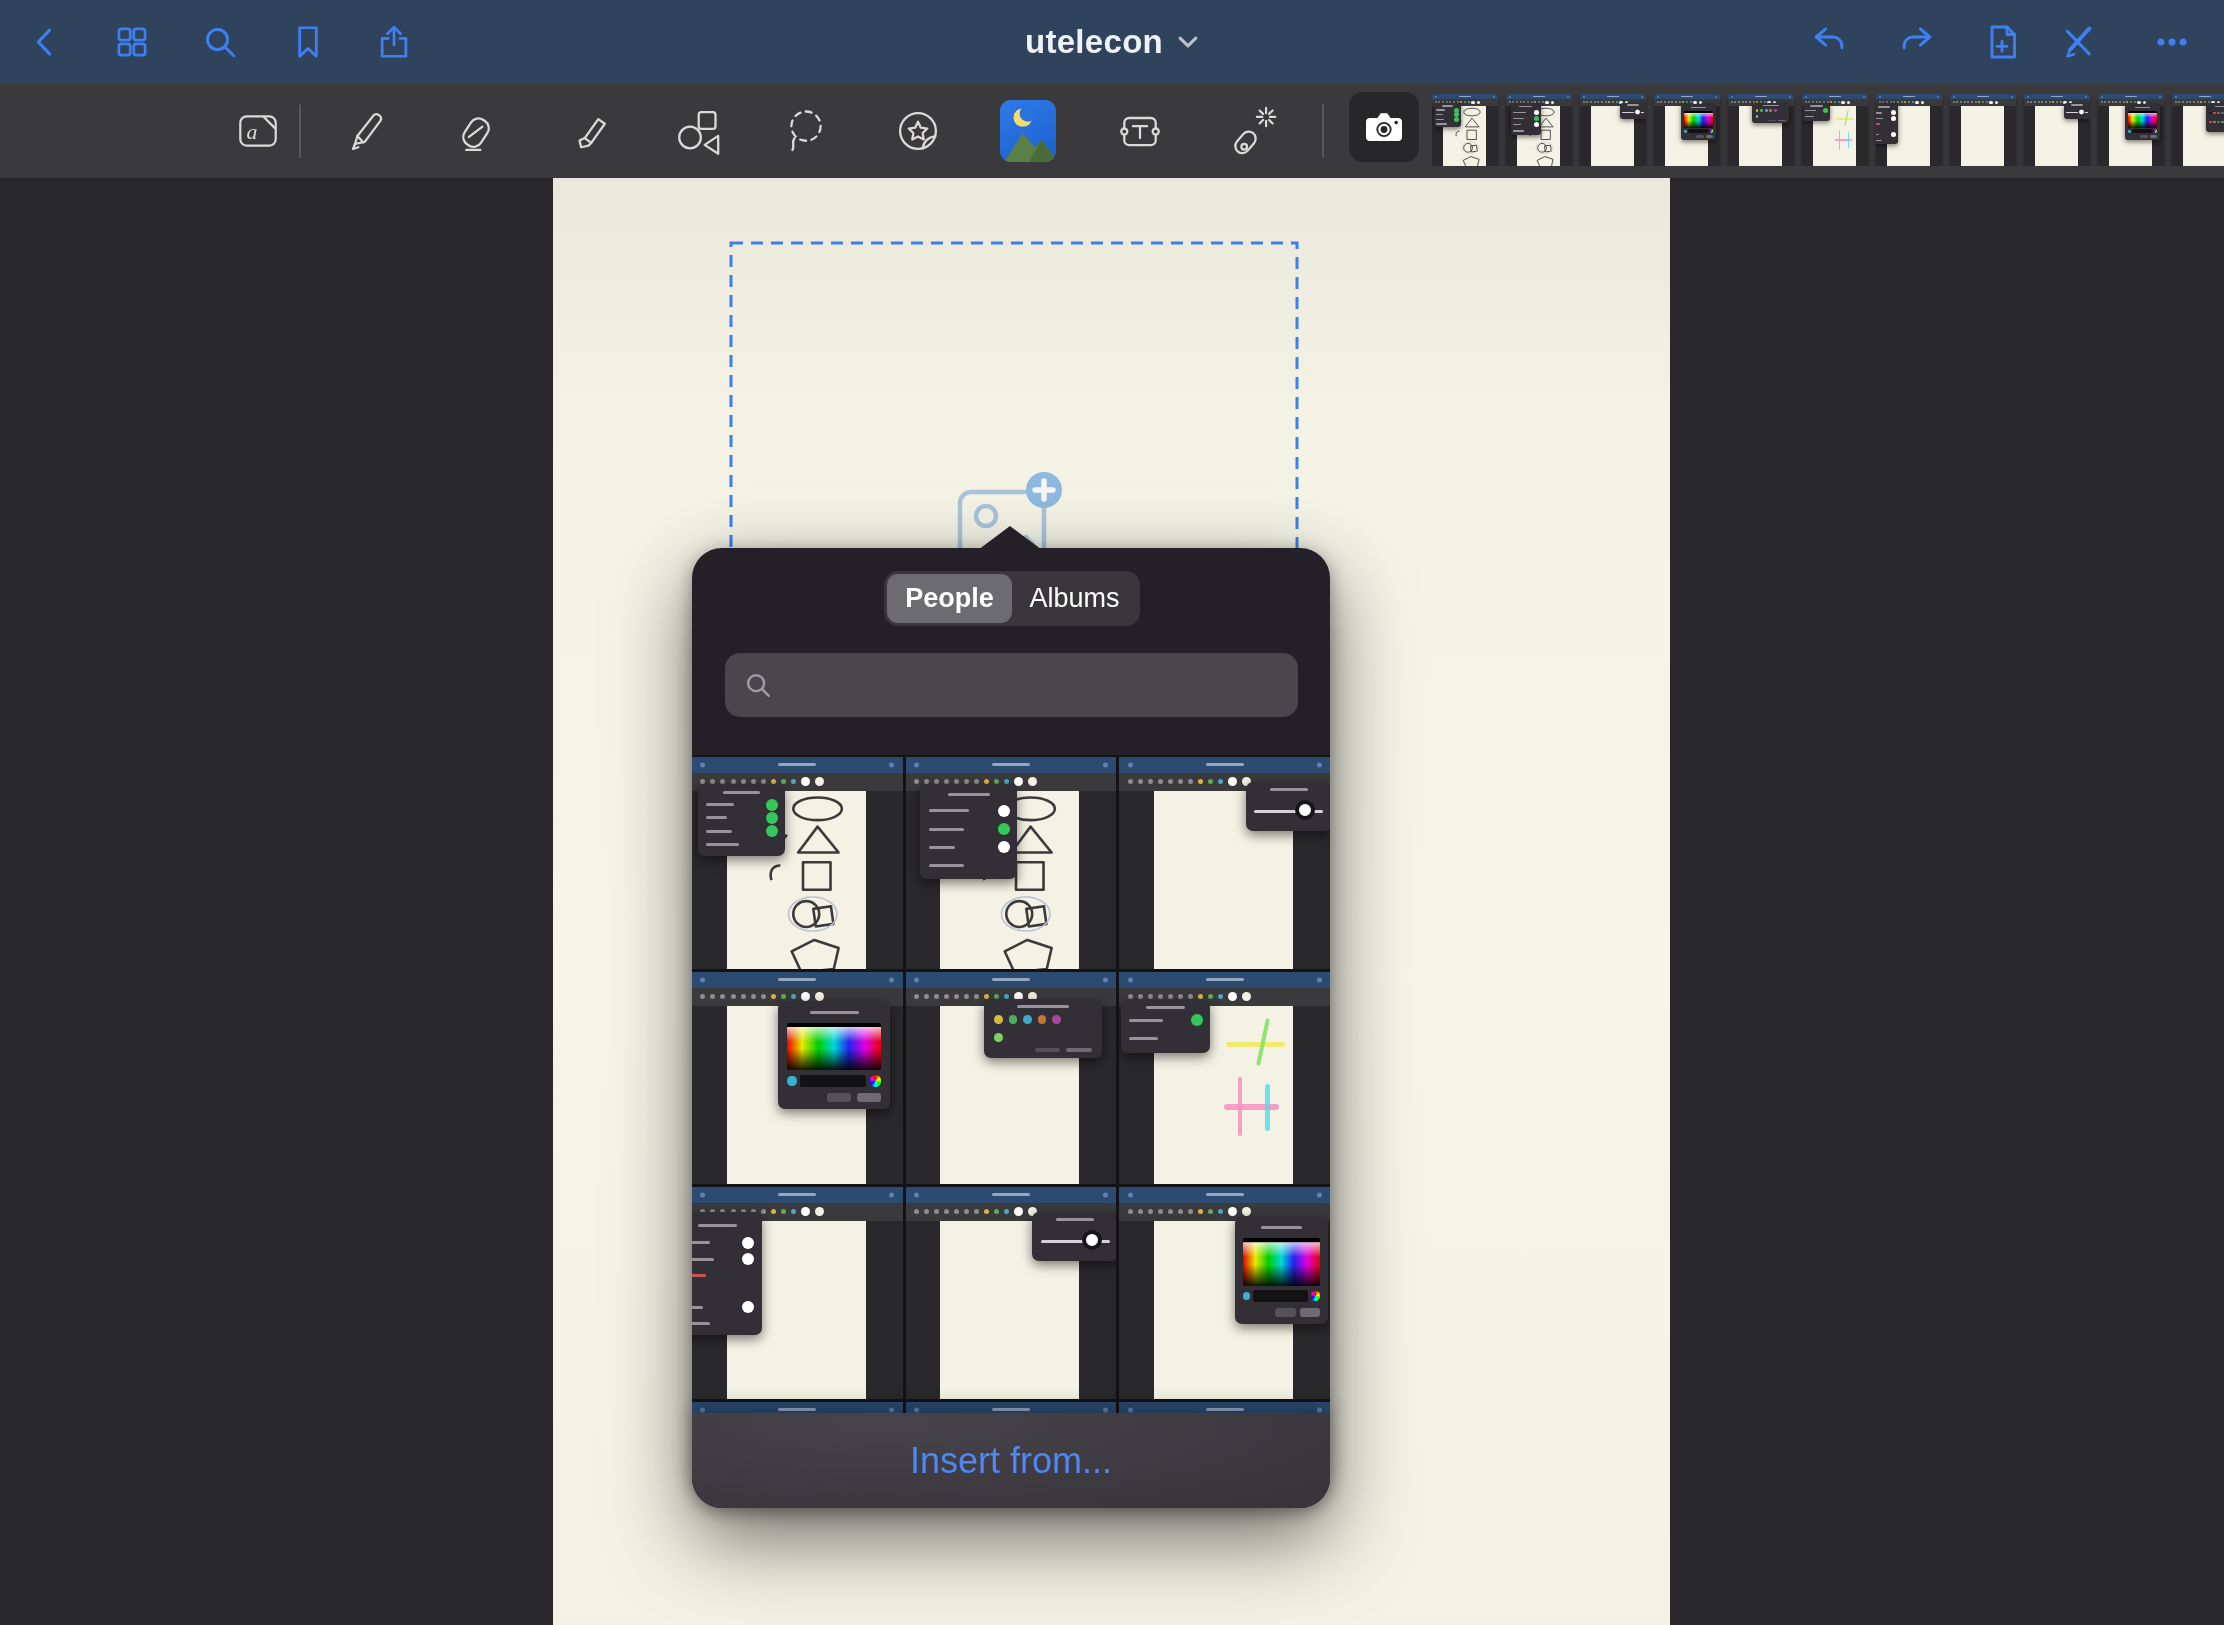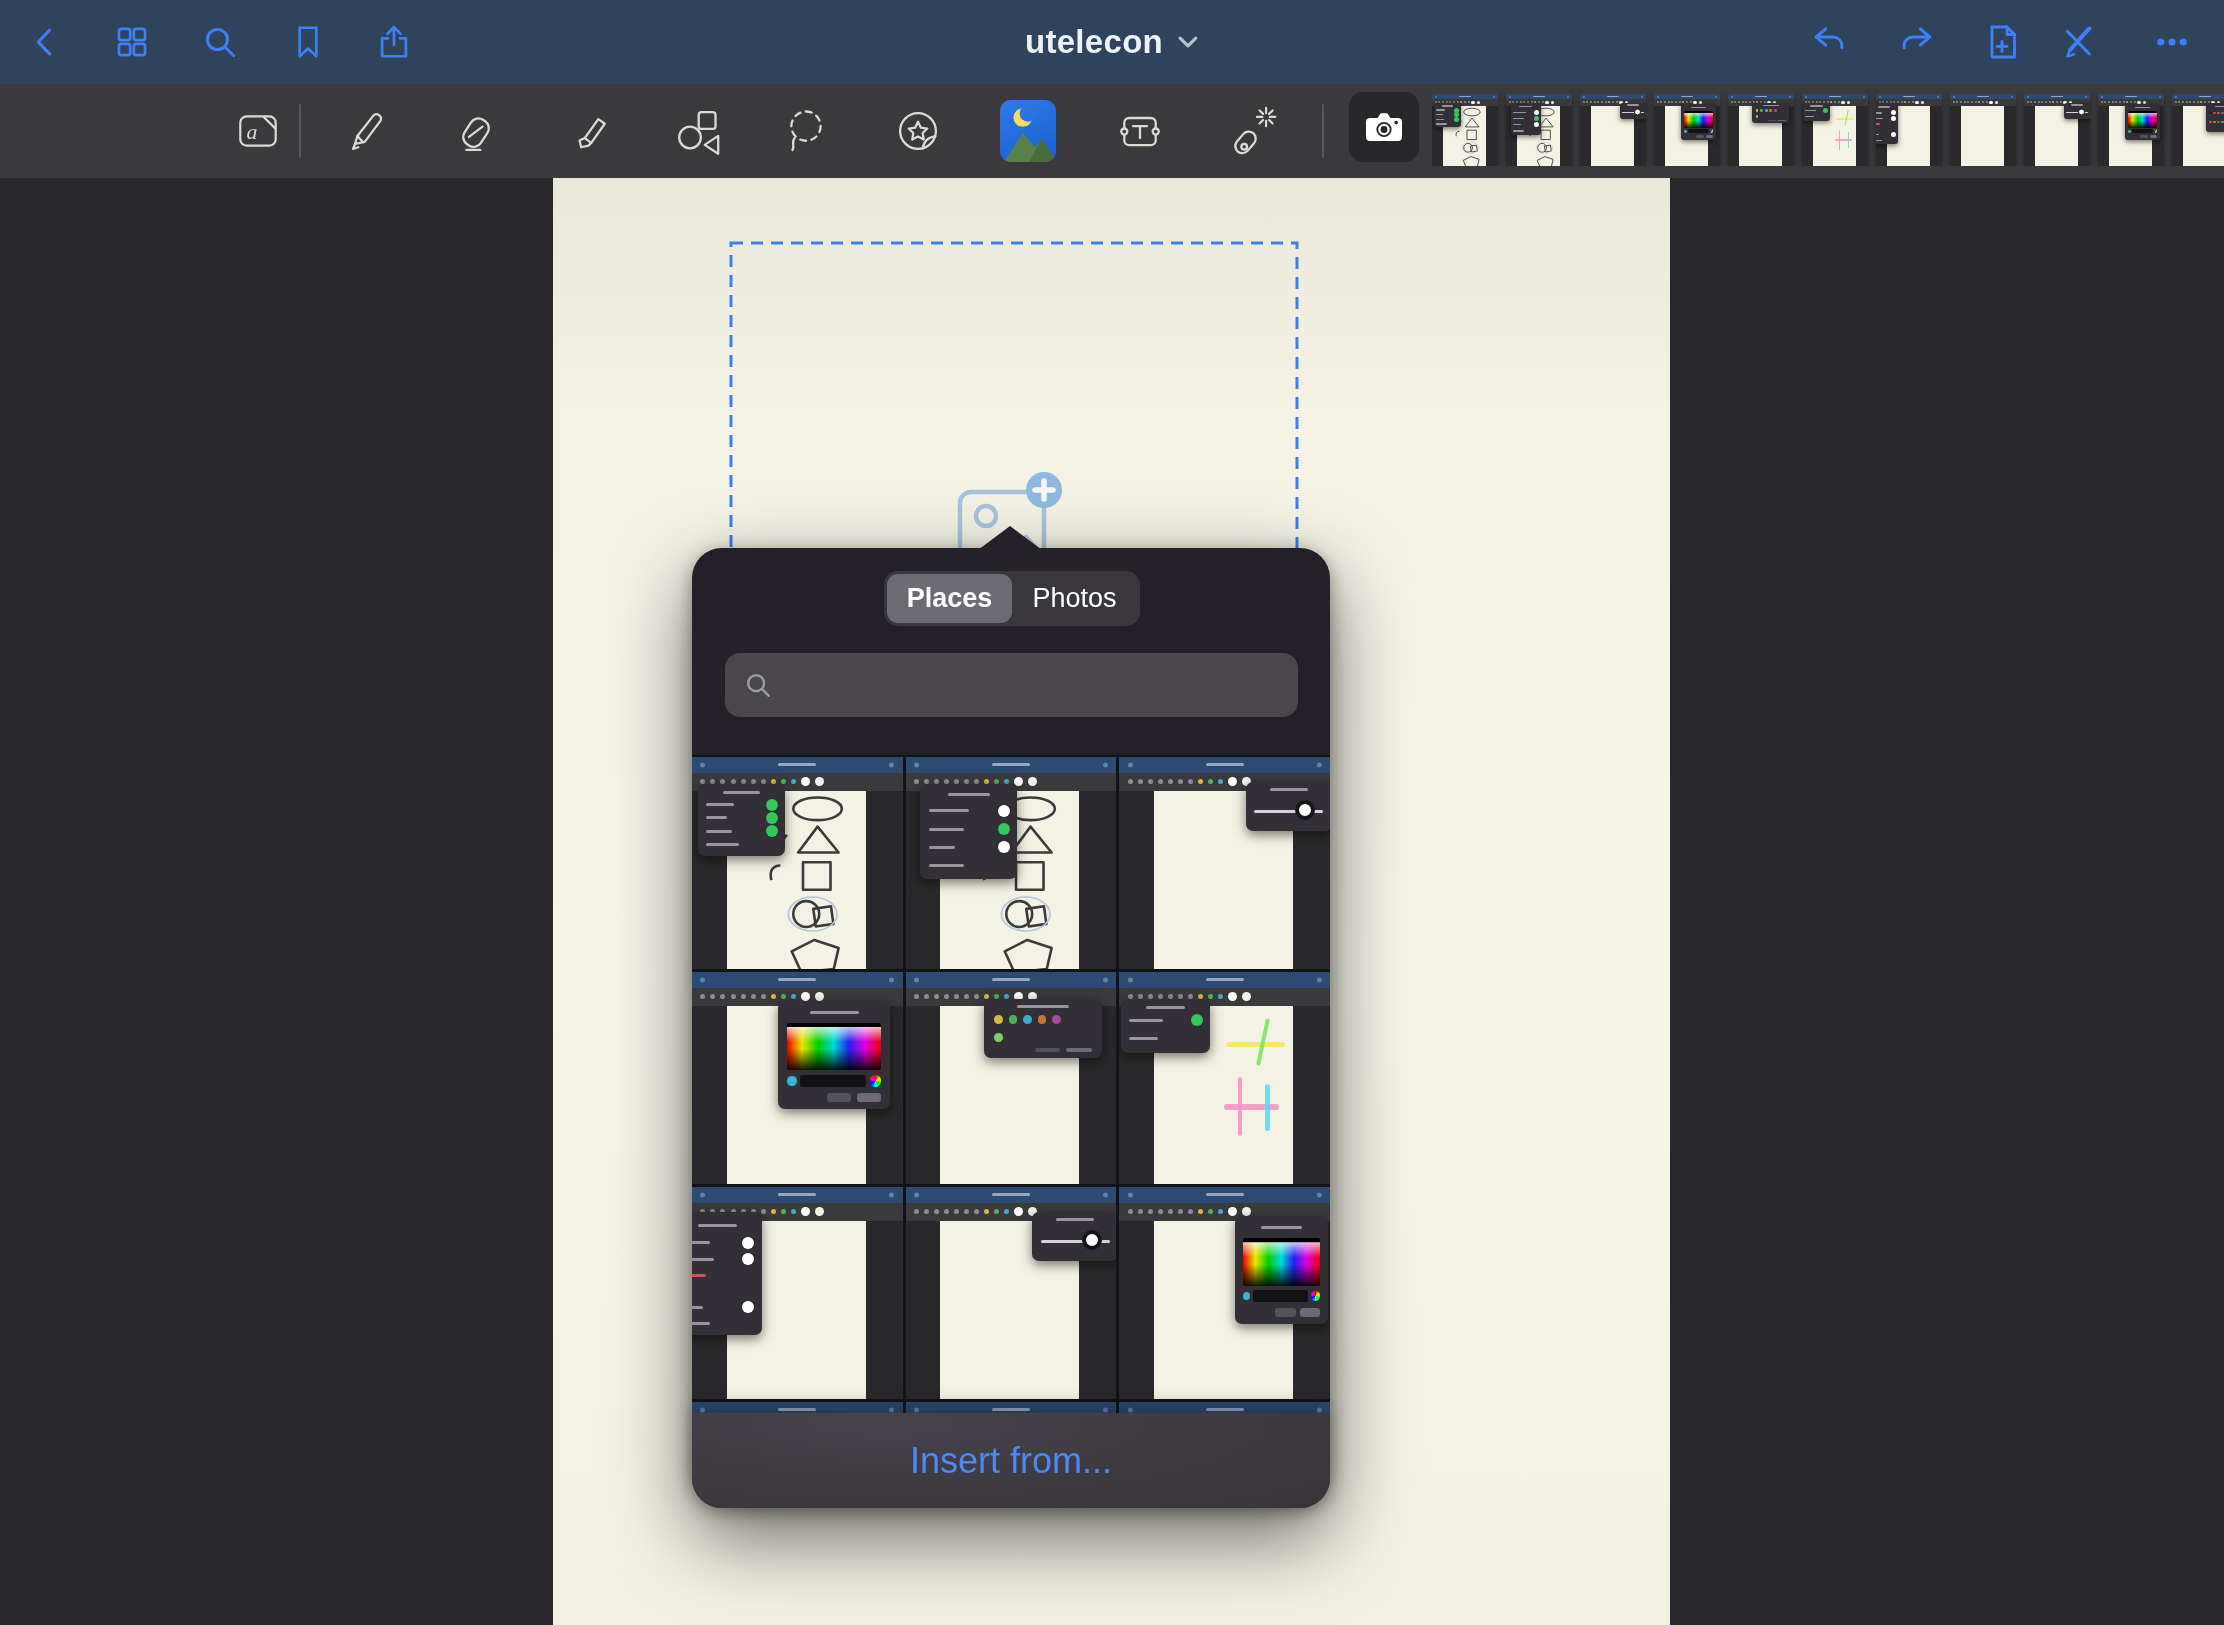--- a/index.html
+++ b/index.html
@@ -747,22 +747,22 @@
       <path d="M62 84 l16-17 18 20"></path>
     </g>
     <circle cx="96" cy="20" r="18" fill="#8fb9de"></circle>
     <path d="M87 20 h18 M96 11 v18" stroke="#f6f7f4" stroke-width="5.5" stroke-linecap="round"></path>
   </svg>
 
   <div id="popover" class="abs">
     <div id="pop-arrow"></div>
 
     <div id="segmented">
-      <div class="seg sel">Places</div>
-      <div class="seg">Photos</div>
+      <div class="seg sel">People</div>
+      <div class="seg">Albums</div>
     </div>
 
     <div id="searchbar">
       <span>
         <svg width="30" height="30" viewBox="0 0 32 32" fill="none" stroke="#9d9ca2" stroke-width="2.6" stroke-linecap="round">
             <circle cx="14" cy="14" r="8.5"></circle>
             <path d="M20.5 20.5 L27.5 27.5"></path>
           </svg>
       </span>
     </div>

